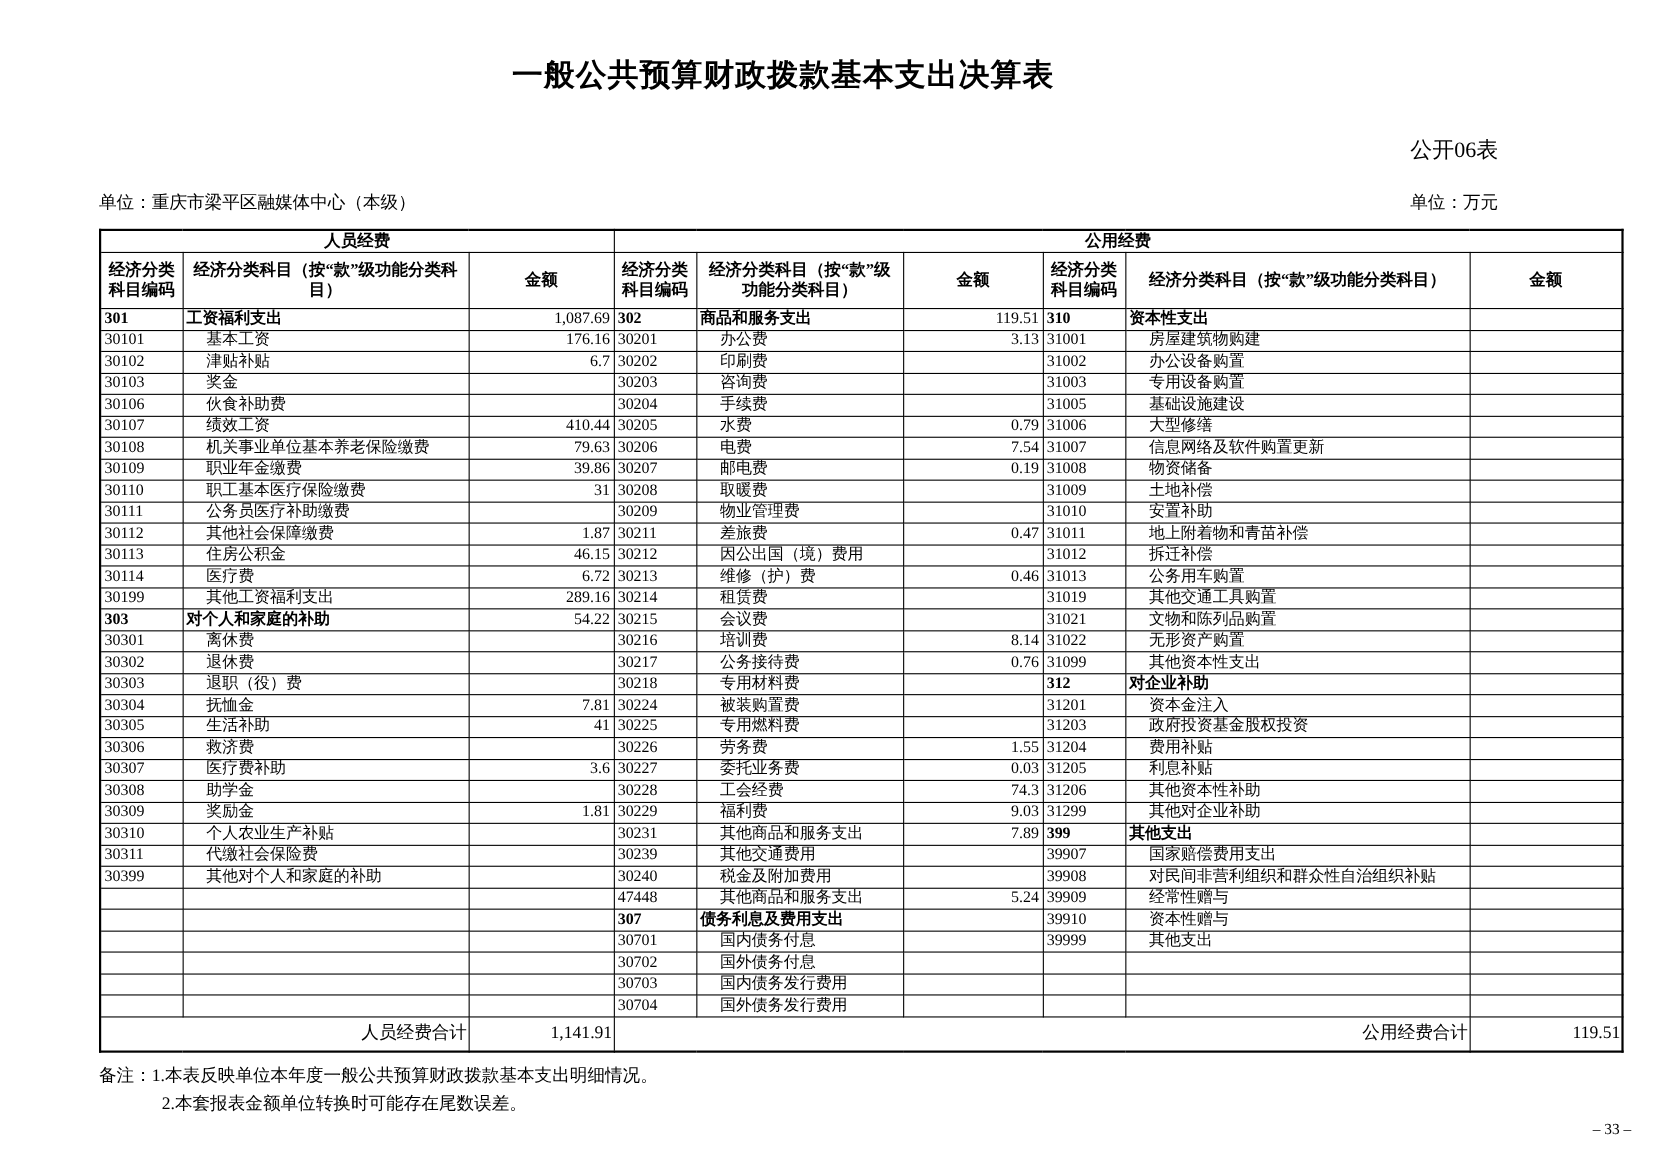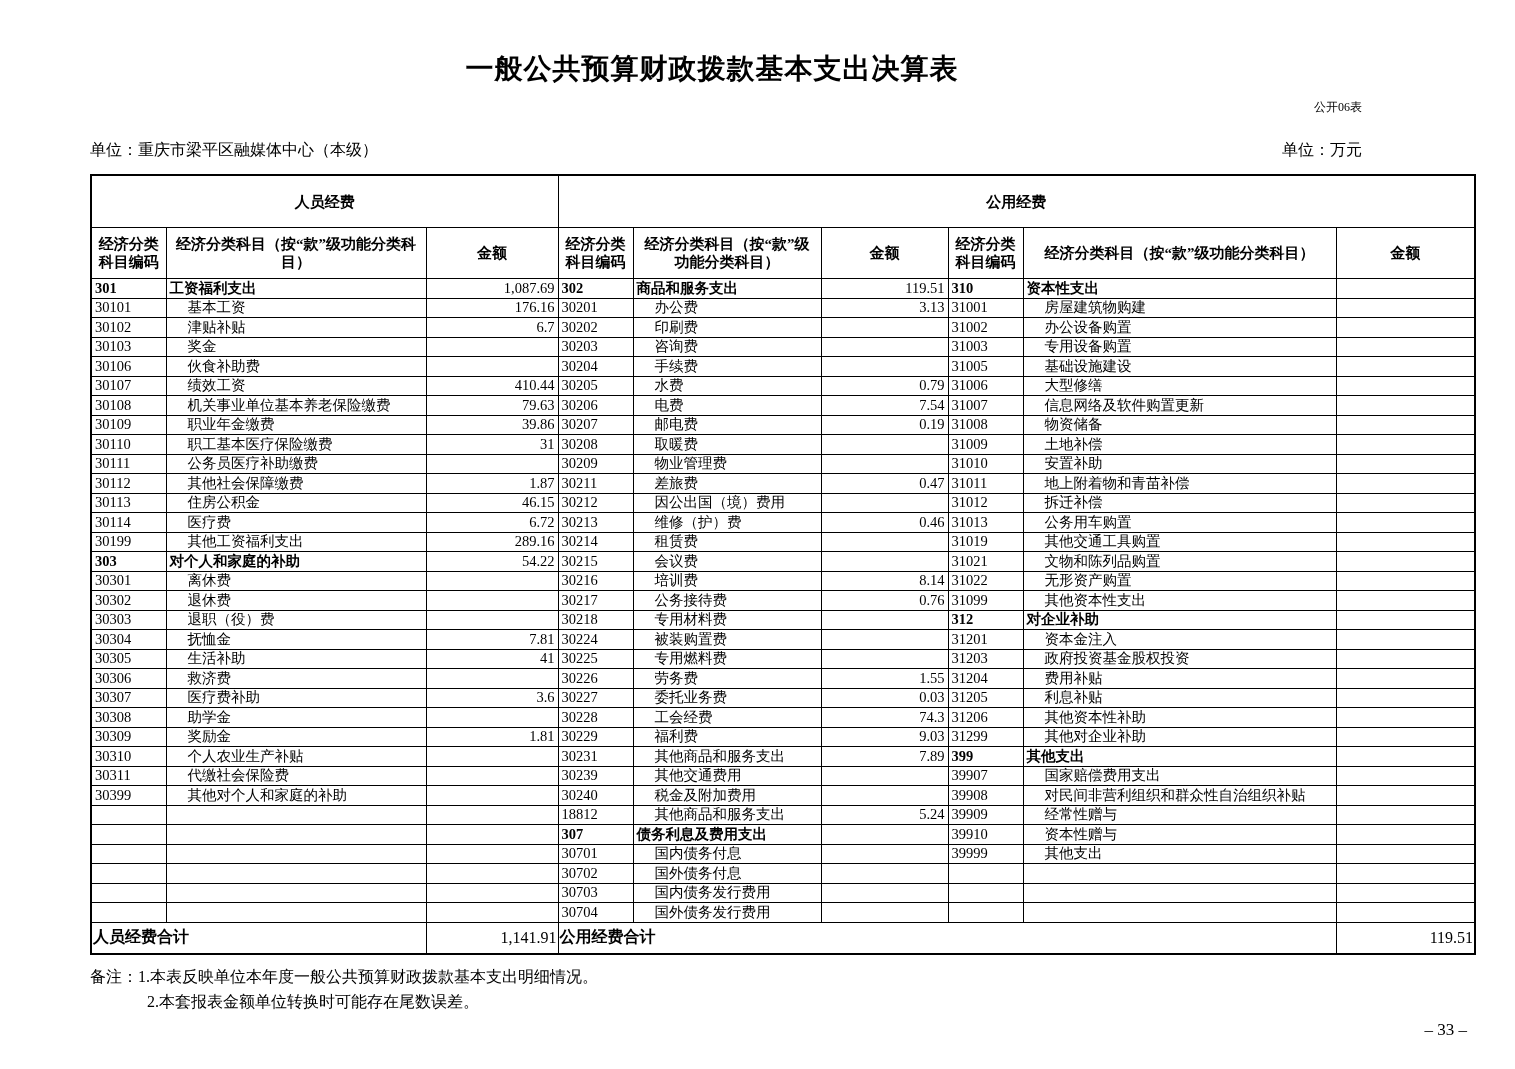--- a/index.html
+++ b/index.html
@@ -7,57 +7,57 @@
     width:1515px;height:1069px;background:#ffffff;color:#000;
     font-family:"Liberation Serif","DejaVu Serif",serif;
     position:relative;overflow:hidden;
   }
   .sheet{width:1244px;margin-left:90px;position:relative;}
   .doc-title{
     text-align:center;font-size:28px;font-weight:bold;
     padding-top:54px;letter-spacing:1px;line-height:1.05;
   }
   .form-code{
-    text-align:right;font-size:12px;margin-top:16px;margin-right:-28px;
+    text-align:right;font-size:20px;margin-top:40px;margin-right:-28px;
   }
   .unit-row{
     display:flex;justify-content:space-between;
     font-size:16px;margin-top:24px;margin-bottom:13px;
   }
   .unit-right{margin-right:-28px;}
   table.budget{
     border-collapse:collapse;table-layout:fixed;width:1384px;
     border:2px solid #000;
   }
   table.budget th, table.budget td{
     border:1px solid #000;overflow:hidden;
   }
   tr.group-header th{
     height:19px;font-size:15px;font-weight:bold;text-align:center;
-    padding:16px;line-height:1.1;
+    padding:0;line-height:1.1;
   }
   tr.col-header th{
     height:50px;font-size:15px;font-weight:bold;text-align:center;
     padding:0 4px;line-height:1.25;white-space:normal;
   }
   tbody td{
     height:18.5px;font-size:14.5px;line-height:1.1;
     padding:0 3px;white-space:nowrap;
   }
   td.code{text-align:left;}
   td.name{text-align:left;}
   td.name.indent{padding-left:21px;}
   td.sec{font-weight:bold;}
   td.amt{text-align:right;}
   tr.totals-row td{height:28px;font-size:16px;}
-  td.total-label{font-weight:bold;text-align:left;margin-top:16px;}
+  td.total-label{font-weight:normal;text-align:right;margin-top:16px;}
   .notes{font-size:16px;margin-top:9px;line-height:1.6;}
   .notes .note-line2{padding-left:57px;}
   .page-number{
-    position:absolute;top:1020px;right:48px;font-size:17px;
+    position:absolute;top:1020px;right:32px;font-size:14px;
   }
 </style>
 </head>
 <body>
 
 <div class="sheet">
 
   <div class="doc-title">一般公共预算财政拨款基本支出决算表</div>
 
   <div class="form-code">公开06表</div>
@@ -391,21 +391,21 @@
           <td class="name indent">税金及附加费用</td>
           <td class="amt"></td>
           <td class="code">39908</td>
           <td class="name indent">对民间非营利组织和群众性自治组织补贴</td>
           <td class="amt"></td>
         </tr>
         <tr>
           <td class="code"></td>
           <td class="name"></td>
           <td class="amt"></td>
-          <td class="code">18812</td>
+          <td class="code">47448</td>
           <td class="name indent">其他商品和服务支出</td>
           <td class="amt">5.24</td>
           <td class="code">39909</td>
           <td class="name indent">经常性赠与</td>
           <td class="amt"></td>
         </tr>
         <tr>
           <td class="code"></td>
           <td class="name"></td>
           <td class="amt"></td>

